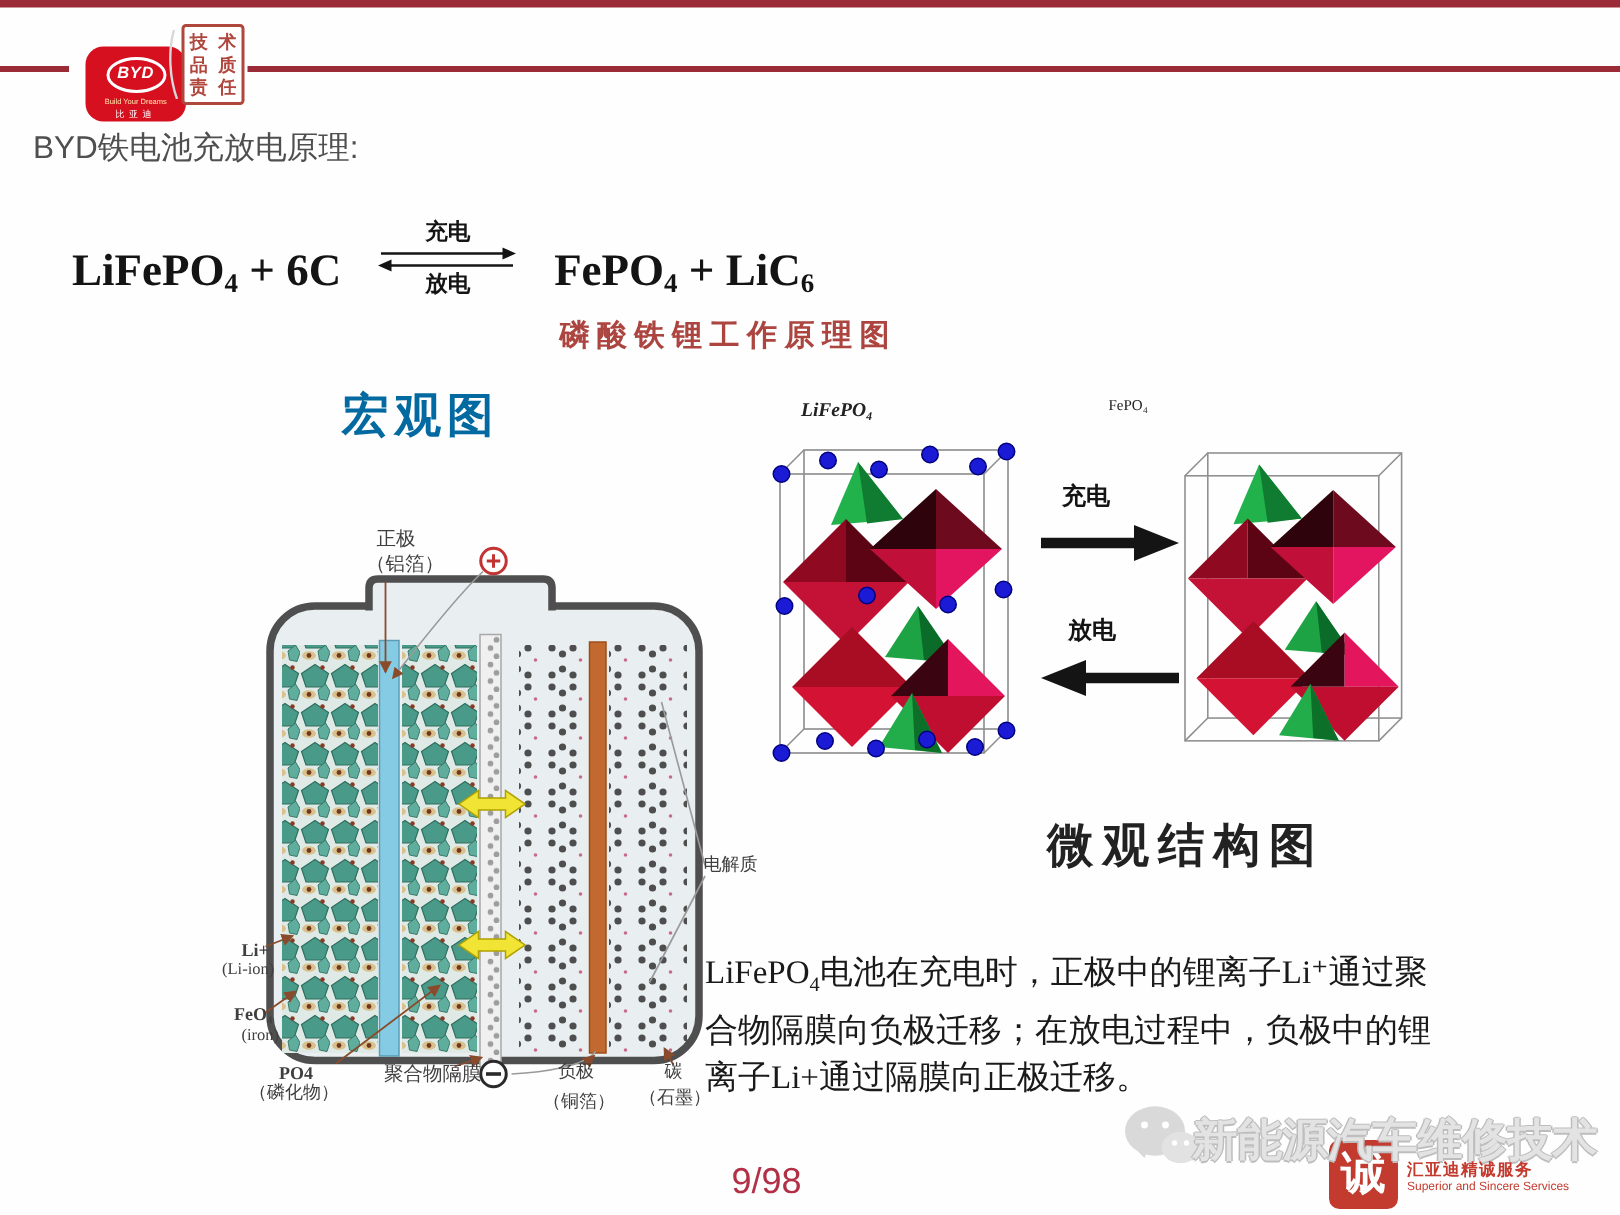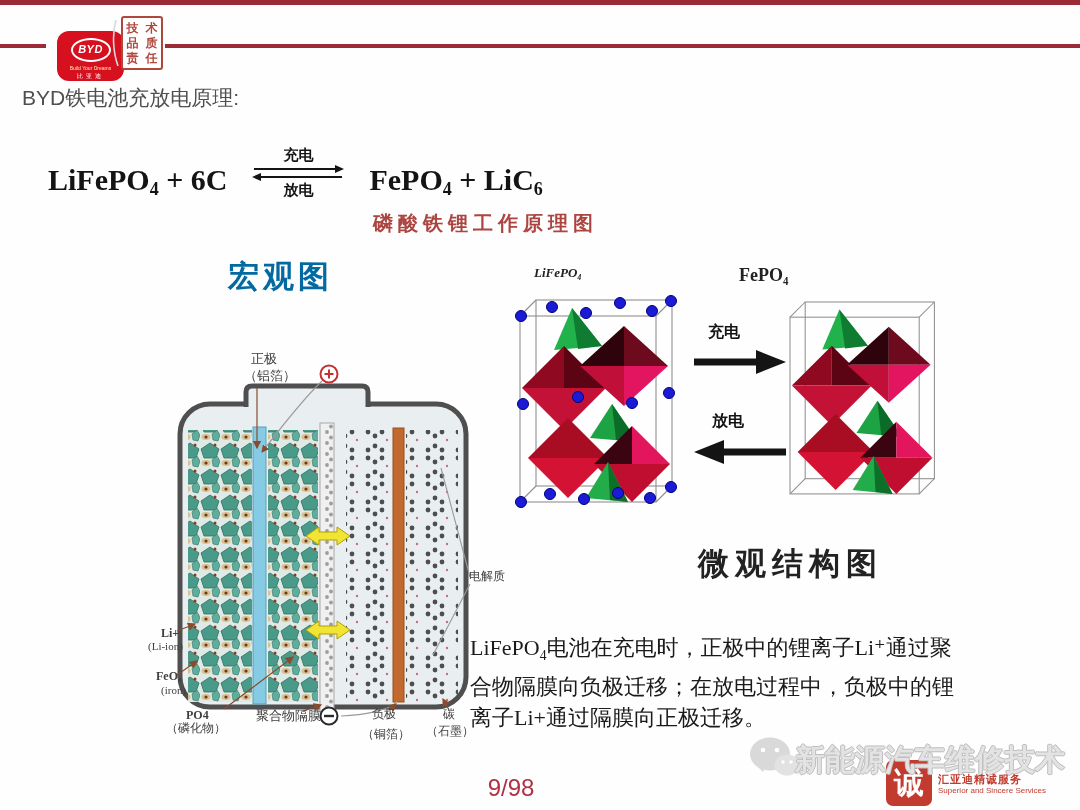--- a/index.html
+++ b/index.html
@@ -252,21 +252,21 @@
   <div class="lbl" style="left:186px;top:709px;font-size:12px;font-weight:bold;">PO4</div>
   <div class="lbl" style="left:166px;top:722px;font-size:12px;">（磷化物）</div>
   <div class="lbl" style="left:256px;top:709px;font-size:13px;">聚合物隔膜</div>
   <div class="lbl" style="left:372px;top:708px;font-size:12px;">负极</div>
   <div class="lbl" style="left:362px;top:728px;font-size:12px;">（铜箔）</div>
   <div class="lbl" style="left:443px;top:708px;font-size:12px;">碳</div>
   <div class="lbl" style="left:426px;top:725px;font-size:12px;">（石墨）</div>
   <div class="lbl" style="left:469px;top:570px;font-size:12px;">电解质</div>
 
   <div class="lbl" style="left:534px;top:266px;font-size:13px;font-weight:bold;color:#222;font-style:italic;">LiFePO₄</div>
-  <div class="lbl" style="left:739px;top:266px;font-size:18px;font-weight:bold;color:#222;">FePO₄</div>
+  <div class="lbl" style="left:739px;top:266px;font-size:10px;font-weight:normal;color:#222;">FePO₄</div>
   <div class="lbl" style="left:708px;top:324px;font-size:16px;font-weight:bold;color:#141414;">充电</div>
   <div class="lbl" style="left:712px;top:413px;font-size:16px;font-weight:bold;color:#141414;">放电</div>
 
   <p class="desc"><span>LiFePO</span><sub>4</sub><span>电池在充电时，正极中的锂离子Li⁺通过聚合物隔膜向负极迁移；在放电过程中，负极中的锂离子Li+通过隔膜向正极迁移。</span></p>
 
   <div class="rule-bottom"></div>
   <div class="page-number">9/98</div>
   <div class="stamp">诚</div>
   <div class="watermark-text">新能源汽车维修技术</div>
   <div class="service-cn">汇亚迪精诚服务</div>

